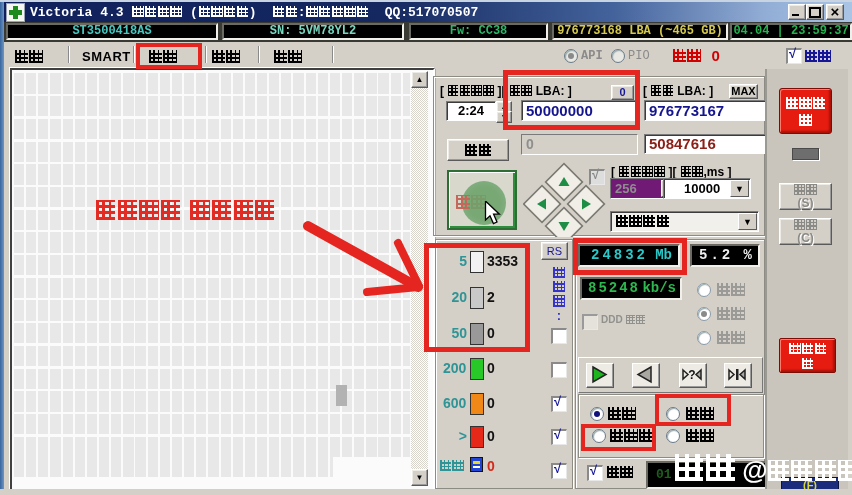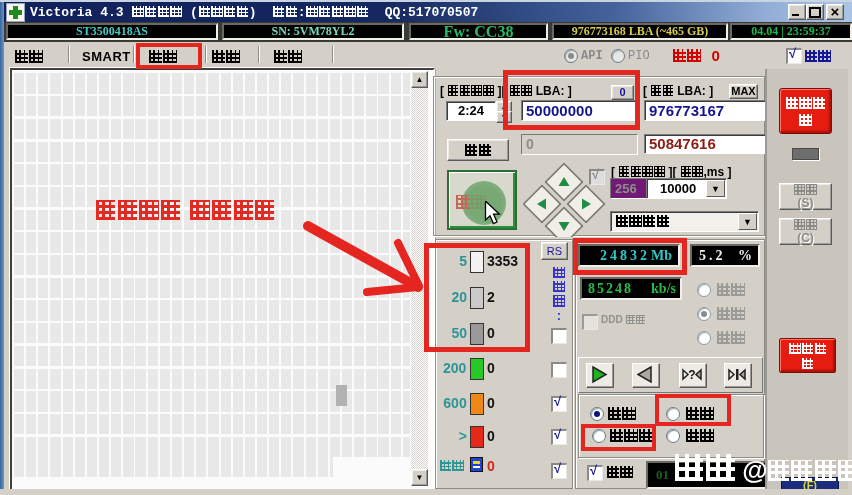--- a/index.html
+++ b/index.html
@@ -8,21 +8,21 @@
 i.z{display:inline-block;width:.88em;height:.88em;margin:0 .05em;vertical-align:-.08em;
 background:repeating-linear-gradient(0deg,currentColor 0 .12em,transparent .12em .28em),
 repeating-linear-gradient(90deg,currentColor 0 .12em,transparent .12em .29em);}
 .raised{background:#d4d0c8;border-top:1px solid #fff;border-left:1px solid #fff;
  border-right:1px solid #5a5a5a;border-bottom:1px solid #5a5a5a;box-shadow:inset -1px -1px 0 #9a9a9a,inset 1px 1px 0 #ecebe6}
 .sunken{background:#fff;border-top:1px solid #7a7a7a;border-left:1px solid #7a7a7a;
  border-right:1px solid #fff;border-bottom:1px solid #fff;box-shadow:inset 1px 1px 0 #3c3c3c}
 .etch{border:1px solid #8c8c84;box-shadow:inset 1px 1px 0 #fff,1px 1px 0 #fff}
 .lcd{background:#000;border-top:2px solid #6a6a62;border-left:2px solid #6a6a62;
  border-right:2px solid #f2f0ea;border-bottom:2px solid #f2f0ea;
- font-family:Liberation Serif, serif;font-weight:bold}
+ font-family:Liberation Mono, monospace;font-weight:bold}
 .redbox{border:4px solid #e52620;position:absolute;z-index:40}
 .chk{position:absolute;width:13px;height:13px;background:#fff;border-top:2px solid #8a8a8a;border-left:2px solid #8a8a8a;border-right:1px solid #e8e8e8;border-bottom:1px solid #e8e8e8}
 .ck{position:absolute;left:1px;top:-4px;color:#1a1a96;font-weight:bold;font-size:13px}
 .rad{position:absolute;width:12px;height:12px;border-radius:50%;background:#fff;border:1px solid #6a7a8a;box-shadow:inset 1px 1px 1px #9aa}
 .dot{position:absolute;left:3px;top:3px;width:6px;height:6px;border-radius:50%;background:#10107a}
 .lbl{font-size:12px;font-weight:bold;color:#000;white-space:nowrap}
 .teal{color:#2e9496;font-weight:bold;font-size:14px}
 .cnt{color:#111;font-weight:bold;font-size:14px}
 .blk{position:absolute;width:12px;height:20px;border:1px solid #333}
 .combo-a{position:absolute;right:1px;top:1px;bottom:1px;width:17px;background:#d4d0c8;
@@ -53,21 +53,21 @@
 </div>
 
 <div class="ab raised" style="left:826px;top:4px;width:16px;height:14px;font-weight:bold;font-size:15px;text-align:center;line-height:13px">×</div>
 
 <div class="ab" style="left:4px;top:22px;width:848px;height:20px;background:#3a3a34"></div>
 
 <div class="ab lcd" style="left:6px;top:23px;width:208px;height:13px;text-align:center;color:#46c8c0;font-size:12px;line-height:13px">ST3500418AS</div>
 
 <div class="ab lcd" style="left:222px;top:23px;width:178px;height:13px;text-align:center;color:#7ad8c0;font-size:12px;line-height:13px">SN: 5VM78YL2</div>
 
-<div class="ab lcd" style="left:409px;top:23px;width:135px;height:13px;text-align:center;color:#2cb868;font-size:16px;line-height:13px">Fw: CC38</div>
+<div class="ab lcd" style="left:409px;top:23px;width:135px;height:13px;text-align:center;color:#2cb868;font-size:12px;line-height:13px">Fw: CC38</div>
 
 <div class="ab lcd" style="left:552px;top:23px;width:172px;height:13px;text-align:center;color:#d6ca4e;font-size:12px;line-height:13px">976773168 LBA (~465 GB)</div>
 
 <div class="ab lcd" style="left:730px;top:23px;width:118px;height:13px;text-align:center;color:#22b44e;font-size:12px;line-height:13px">04.04 | 23:59:37</div>
 
 <div class="ab" style="left:4px;top:42px;width:848px;height:27px;background:#d4d0c8"></div>
 
 <div class="ab" style="left:14px;top:48px;font-size:15px;font-weight:bold;color:#000"><i class="z"></i><i class="z"></i></div>
 <div class="ab" style="left:68px;top:46px;width:1px;height:17px;background:#8a8a8a;box-shadow:1px 0 0 #fff"></div>
 
@@ -178,21 +178,21 @@
 </svg>
 
 <div class="chk" style="left:589px;top:169px;background:#ddd">
     <span class="ck" style="color:#8a8a8a">√</span>
   </div>
 
 <div class="ab lbl" style="left:611px;top:165px">[ <i class="z"></i><i class="z"></i><i class="z"></i><i class="z"></i> ][ <i class="z"></i><i class="z"></i>,ms ]</div>
 
 <div class="ab" style="left:610px;top:178px;width:66px;height:19px;background:#701a75;border-top:1px solid #7a7a7a;border-left:1px solid #7a7a7a;border-right:1px solid #fff;border-bottom:1px solid #fff;color:#8e8e8e;font-size:13px;font-weight:bold;line-height:19px;padding-left:4px">256<div class="combo-a" style="color:#8e8e8e">▼</div></div>
 
-<div class="ab sunken" style="left:646px;top:178px;width:66px;height:19px;font-size:13px;font-weight:bold;line-height:19px;padding-left:13px">10000<div class="combo-a">▼</div></div>
+<div class="ab sunken" style="left:663px;top:178px;width:66px;height:19px;font-size:13px;font-weight:bold;line-height:19px;padding-left:20px">10000<div class="combo-a">▼</div></div>
 
 <div class="ab sunken" style="left:610px;top:211px;width:143px;height:19px;background:#f2f0ea;font-size:14px;font-weight:bold;line-height:19px;padding-left:4px"><i class="z"></i><i class="z"></i><i class="z"></i><i class="z"></i><div class="combo-a">▼</div></div>
 
 <div class="ab etch" style="left:435px;top:239px;width:136px;height:248px"></div>
 
 <div class="ab teal" style="left:443px;top:253px;width:24px;text-align:right">5</div>
 <div class="blk" style="left:470px;top:251px;background:#f2f2f2"></div>
 <div class="ab cnt" style="left:487px;top:253px">3353</div>
 
 <div class="ab teal" style="left:443px;top:289px;width:24px;text-align:right">20</div>
@@ -200,21 +200,21 @@
 <div class="ab cnt" style="left:487px;top:289px">2</div>
 
 <div class="ab teal" style="left:443px;top:325px;width:24px;text-align:right">50</div>
 <div class="blk" style="left:470px;top:323px;background:#999"></div>
 <div class="ab cnt" style="left:487px;top:325px">0</div>
 
 <div class="ab teal" style="left:443px;top:360px;width:24px;">200</div>
 <div class="blk" style="left:470px;top:358px;background:#28c828"></div>
 <div class="ab cnt" style="left:487px;top:360px">0</div>
 
-<div class="ab teal" style="left:443px;top:395px;width:24px;text-align:center">600</div>
+<div class="ab teal" style="left:443px;top:395px;width:24px;text-align:left">600</div>
 <div class="blk" style="left:470px;top:393px;background:#f08818"></div>
 <div class="ab cnt" style="left:487px;top:395px">0</div>
 
 <div class="ab teal" style="left:443px;top:428px;width:24px;text-align:right">&gt;</div>
 <div class="blk" style="left:470px;top:426px;background:#e62818"></div>
 <div class="ab cnt" style="left:487px;top:428px">0</div>
 
 <div class="ab teal" style="left:439px;top:458px;font-size:13px"><i class="z"></i><i class="z"></i></div>
 <div class="ab" style="left:470px;top:457px;width:11px;height:13px;background:#2244d4;border:1px solid #111">
  <div class="ab" style="left:2px;top:3px;width:7px;height:3px;background:#e8d820"></div>
@@ -233,21 +233,21 @@
   </div>
 <div class="chk" style="left:551px;top:429px">
     <span class="ck">√</span>
   </div>
 <div class="chk" style="left:551px;top:463px">
     <span class="ck">√</span>
   </div>
 
 <div class="ab etch" style="left:575px;top:239px;width:188px;height:248px"></div>
 
-<div class="ab lcd" style="left:578px;top:244px;width:98px;height:19px;color:#2cc8c8;font-size:14px;line-height:19px"><span style="margin-left:20px;letter-spacing:3px">24832</span><span style="float:right;margin-right:6px">Mb</span></div>
+<div class="ab lcd" style="left:578px;top:244px;width:98px;height:19px;color:#2cc8c8;font-size:14px;line-height:19px"><span style="margin-left:11px;letter-spacing:3px">24832</span><span style="float:right;margin-right:6px">Mb</span></div>
 
 <div class="ab lcd" style="left:690px;top:244px;width:66px;height:19px;color:#efefef;font-size:14px;line-height:19px"><span style="margin-left:7px;letter-spacing:3px">5.2</span><span style="float:right;margin-right:6px">%</span></div>
 
 <div class="ab lcd" style="left:580px;top:277px;width:98px;height:19px;color:#2cb84e;font-size:14px;line-height:19px"><span style="margin-left:6px;letter-spacing:2px">85248</span><span style="float:right;margin-right:4px">kb/s</span></div>
 
 <div class="chk" style="left:582px;top:314px;background:#e4e2da;border-color:#9a9a9a #e8e8e8 #e8e8e8 #9a9a9a"></div>
 <div class="ab" style="left:601px;top:314px;color:#90908c;font-size:10px;font-weight:bold">DDD <i class="z"></i><i class="z"></i></div>
 
 <div class="rad" style="left:697px;top:283px;border-color:#8a9aaa"></div>
 <div class="ab" style="left:716px;top:281px;color:#9a9a96;font-size:15px;font-weight:bold"><i class="z"></i><i class="z"></i></div>

